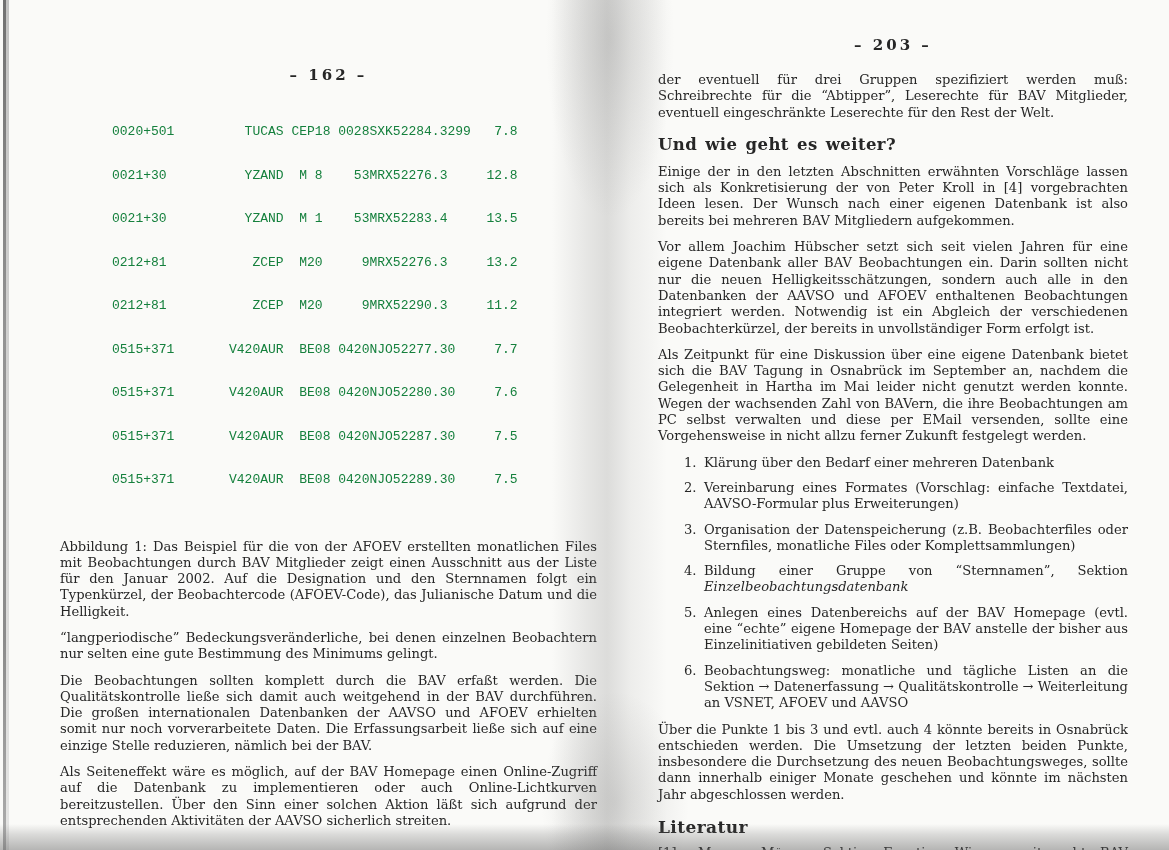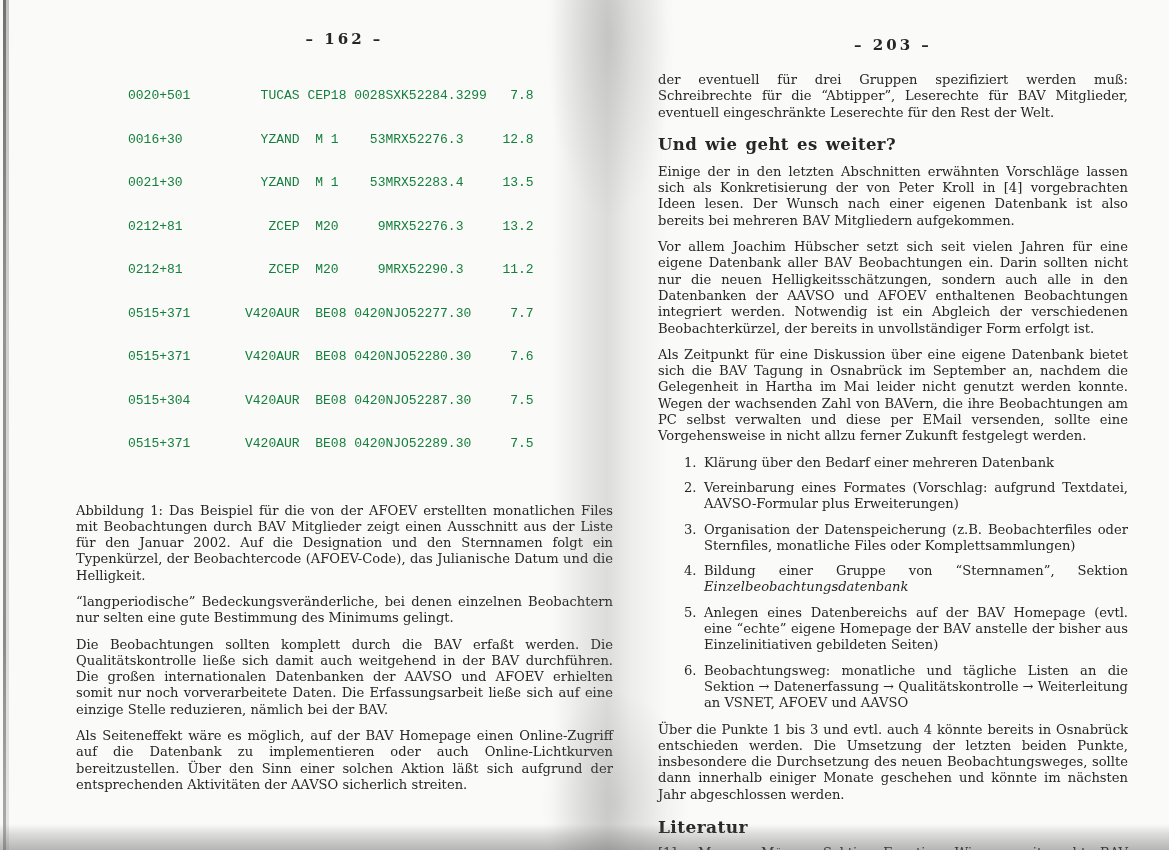--- a/index.html
+++ b/index.html
@@ -32,21 +32,21 @@
   .gutter-bottom{
     position:absolute;left:540px;top:690px;width:150px;height:160px;
     background:radial-gradient(ellipse at 50% 70%,rgba(90,90,90,.16) 0%,rgba(90,90,90,0) 70%);
   }
   .bottom-band{
     position:absolute;left:0;bottom:0;width:100%;height:26px;
     background:linear-gradient(180deg,rgba(105,105,105,0) 0%,rgba(105,105,105,.22) 40%,rgba(85,85,85,.42) 100%);
   }
 
   .page{position:absolute;top:0;}
-  .page-left{left:76px;width:537px;}
+  .page-left{left:60px;width:537px;margin-top:36px;}
   .page-right{left:658px;width:470px;}
 
   .page-number{
     text-align:center;
     font-weight:bold;
     font-size:15px;
     letter-spacing:3px;
     margin:30px 0 12px 0;
   }
   .page-right .page-number{margin-top:36px;margin-bottom:18px;}
@@ -110,27 +110,27 @@
 </head>
 <body>
 
 <div class="spread">
 
   <div class="page page-left">
     <div class="page-number">– 162 –</div>
 
     <div class="obs-table">
       <div class="obs-row">0020+501         TUCAS CEP18 0028SXK52284.3299   7.8</div>
-      <div class="obs-row">0016+30          YZAND  M 1    53MRX52276.3     12.8</div>
+      <div class="obs-row">0021+30          YZAND  M 8    53MRX52276.3     12.8</div>
       <div class="obs-row">0021+30          YZAND  M 1    53MRX52283.4     13.5</div>
       <div class="obs-row">0212+81           ZCEP  M20     9MRX52276.3     13.2</div>
       <div class="obs-row">0212+81           ZCEP  M20     9MRX52290.3     11.2</div>
       <div class="obs-row">0515+371       V420AUR  BE08 0420NJO52277.30     7.7</div>
       <div class="obs-row">0515+371       V420AUR  BE08 0420NJO52280.30     7.6</div>
-      <div class="obs-row">0515+304       V420AUR  BE08 0420NJO52287.30     7.5</div>
+      <div class="obs-row">0515+371       V420AUR  BE08 0420NJO52287.30     7.5</div>
       <div class="obs-row">0515+371       V420AUR  BE08 0420NJO52289.30     7.5</div>
     </div>
 
     <p class="body caption">Abbildung 1: Das Beispiel für die von der AFOEV erstellten monatlichen Files mit Beobachtungen durch BAV Mitglieder zeigt einen Ausschnitt aus der Liste für den Januar 2002. Auf die Designation und den Sternnamen folgt ein Typenkürzel, der Beobachtercode (AFOEV-Code), das Julianische Datum und die Helligkeit.</p>
     <p class="body gap-top">“langperiodische” Bedeckungsveränderliche, bei denen einzelnen Beobachtern nur selten eine gute Bestimmung des Minimums gelingt.</p>
     <p class="body">Die Beobachtungen sollten komplett durch die BAV erfaßt werden. Die Qualitätskontrolle ließe sich damit auch weitgehend in der BAV durchführen. Die großen internationalen Datenbanken der AAVSO und AFOEV erhielten somit nur noch vorverarbeitete Daten. Die Erfassungsarbeit ließe sich auf eine einzige Stelle reduzieren, nämlich bei der BAV.</p>
     <p class="body">Als Seiteneffekt wäre es möglich, auf der BAV Homepage einen Online-Zugriff auf die Datenbank zu implementieren oder auch Online-Lichtkurven bereitzustellen. Über den Sinn einer solchen Aktion läßt sich aufgrund der entsprechenden Aktivitäten der AAVSO sicherlich streiten.</p>
 
   </div>
 
@@ -145,21 +145,21 @@
     <p class="body">Vor allem Joachim Hübscher setzt sich seit vielen Jahren für eine eigene Datenbank aller BAV Beobachtungen ein. Darin sollten nicht nur die neuen Helligkeitsschätzungen, sondern auch alle in den Datenbanken der AAVSO und AFOEV enthaltenen Beobachtungen integriert werden. Notwendig ist ein Abgleich der verschiedenen Beobachterkürzel, der bereits in unvollständiger Form erfolgt ist.</p>
     <p class="body">Als Zeitpunkt für eine Diskussion über eine eigene Datenbank bietet sich die BAV Tagung in Osnabrück im September an, nachdem die Gelegenheit in Hartha im Mai leider nicht genutzt werden konnte. Wegen der wachsenden Zahl von BAVern, die ihre Beobachtungen am PC selbst verwalten und diese per EMail versenden, sollte eine Vorgehensweise in nicht allzu ferner Zukunft festgelegt werden.</p>
 
     <ol class="num-list">
       <li>
         <span class="li-num">1.</span>
         <span class="li-text"><span>Klärung über den Bedarf einer mehreren Datenbank</span><i></i></span>
       </li>
       <li>
         <span class="li-num">2.</span>
-        <span class="li-text"><span>Vereinbarung eines Formates (Vorschlag: aufgrund Textdatei, AAVSO-Formular plus Erweiterungen)</span><i></i></span>
+        <span class="li-text"><span>Vereinbarung eines Formates (Vorschlag: einfache Textdatei, AAVSO-Formular plus Erweiterungen)</span><i></i></span>
       </li>
       <li>
         <span class="li-num">3.</span>
         <span class="li-text"><span>Organisation der Datenspeicherung (z.B. Beobachterfiles oder Sternfiles, monatliche Files oder Komplettsammlungen)</span><i></i></span>
       </li>
       <li>
         <span class="li-num">4.</span>
         <span class="li-text"><span>Bildung einer Gruppe von “Sternnamen”, Sektion </span><i>Einzelbeobachtungsdatenbank</i></span>
       </li>
       <li>

